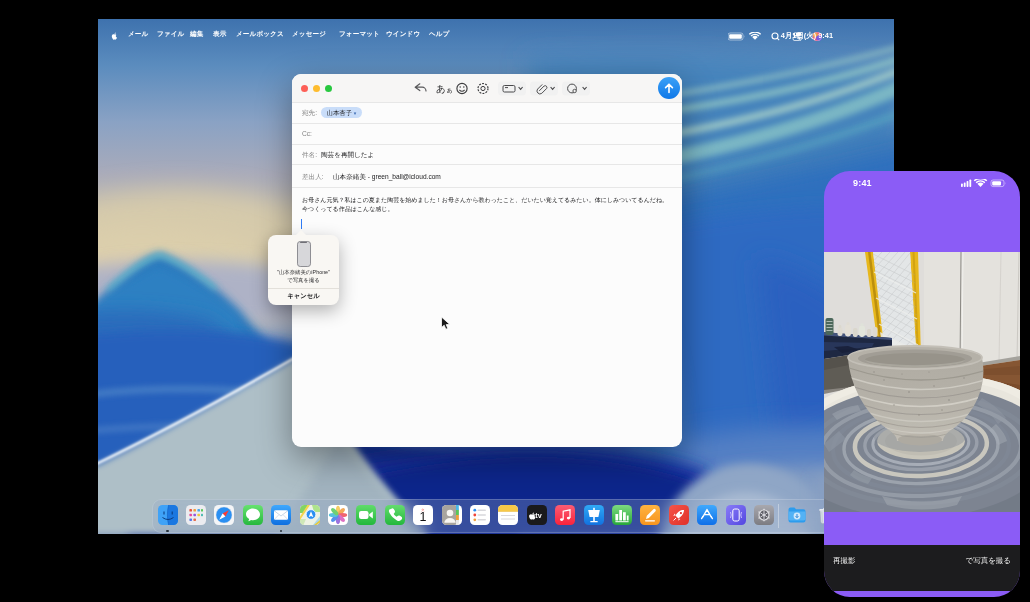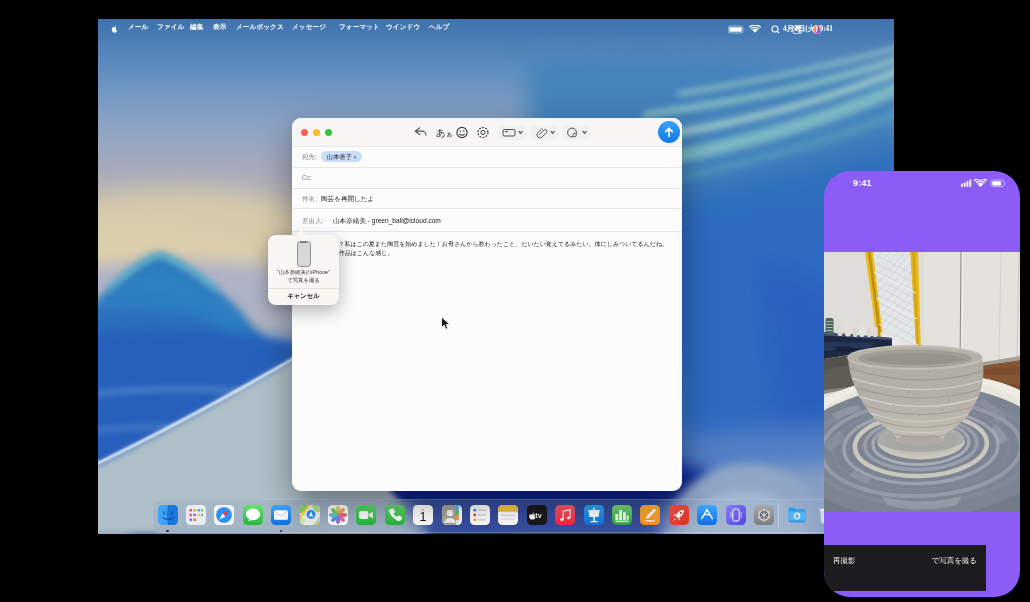--- a/index.html
+++ b/index.html
@@ -1,34 +1,34 @@
 <!DOCTYPE html>
 <html><head>
 <meta charset="utf-8">
 <style>
   html,body{margin:0;padding:0;background:#000;}
   body{width:1030px;height:602px;position:relative;overflow:hidden;
        font-family:"Liberation Sans",sans-serif;}
   .abs{position:absolute;}
   #desktop{left:98px;top:19px;width:796px;height:515px;overflow:hidden;background:#8fb6d4;}
-  #menubar{left:0;top:1px;width:744px;height:17px;color:#fff;font-family:Liberation Serif, serif;}
+  #menubar{left:0;top:8px;width:744px;height:17px;color:#fff;}
   .mi{position:absolute;top:3px;font-size:6.6px;white-space:nowrap;font-weight:bold;letter-spacing:.1px;}
   #mail{left:292px;top:74px;width:390px;height:373px;background:#fcfcfc;border-radius:9px;
-        box-shadow:0 12px 34px rgba(0,0,0,.38);margin-top:44px;}
+        box-shadow:0 12px 34px rgba(0,0,0,.38);}
   .sep{position:absolute;left:0;width:390px;height:1px;background:#e7e7e7;}
   .flabel{position:absolute;color:#808080;font-size:6.6px;}
   .fval{position:absolute;color:#1b1b1d;font-size:6.6px;}
   #popup{left:268px;top:235px;width:71px;height:70px;background:#f9f7f3;border-radius:8px;
          box-shadow:0 6px 18px rgba(0,0,0,.3);}
   #dock{left:54px;top:480px;width:688px;height:34px;background:rgba(150,170,198,.30);
         backdrop-filter:blur(10px);border-radius:9px;
         box-shadow:inset 0 0 0 1px rgba(255,255,255,.18);}
   .di{position:absolute;top:5.5px;width:20px;height:20px;}
   #iphone{left:824px;top:171px;width:196px;height:426px;background:#8b5cf6;border-radius:26px;overflow:hidden;}
-  #ibar{position:absolute;left:0;top:374px;width:162px;height:46px;background:#1c1c1e;
+  #ibar{position:absolute;left:0;top:374px;width:196px;height:46px;background:#1c1c1e;
         color:#f5f5f5;font-size:7.5px;}
 </style>
 </head>
 <body>
 <div class="abs" id="desktop">
   <svg class="abs" style="left:0;top:0" width="796" height="515" viewBox="0 0 796 515">
     <defs>
       <filter id="b12" x="-50%" y="-50%" width="200%" height="200%">
           <feGaussianBlur stdDeviation="12"></feGaussianBlur>
         </filter>

